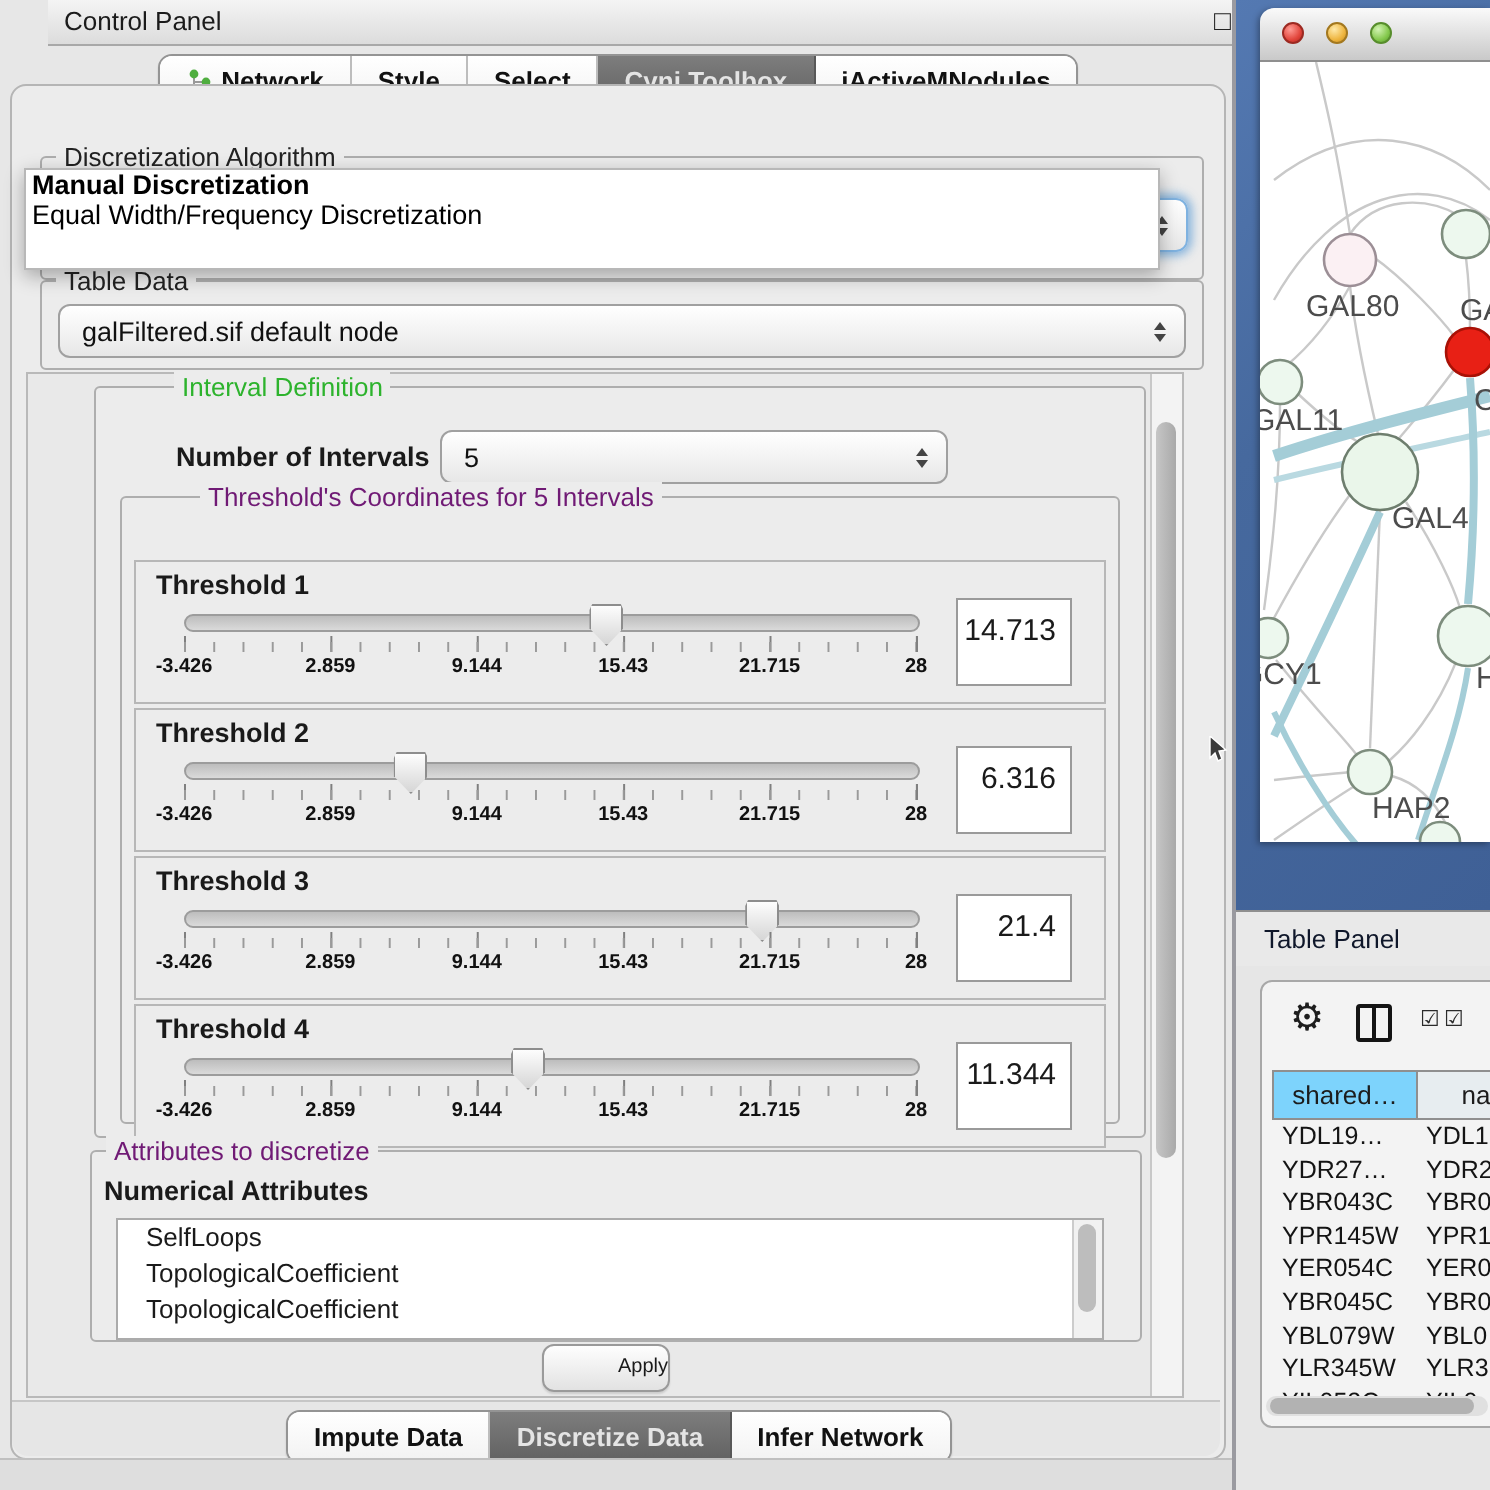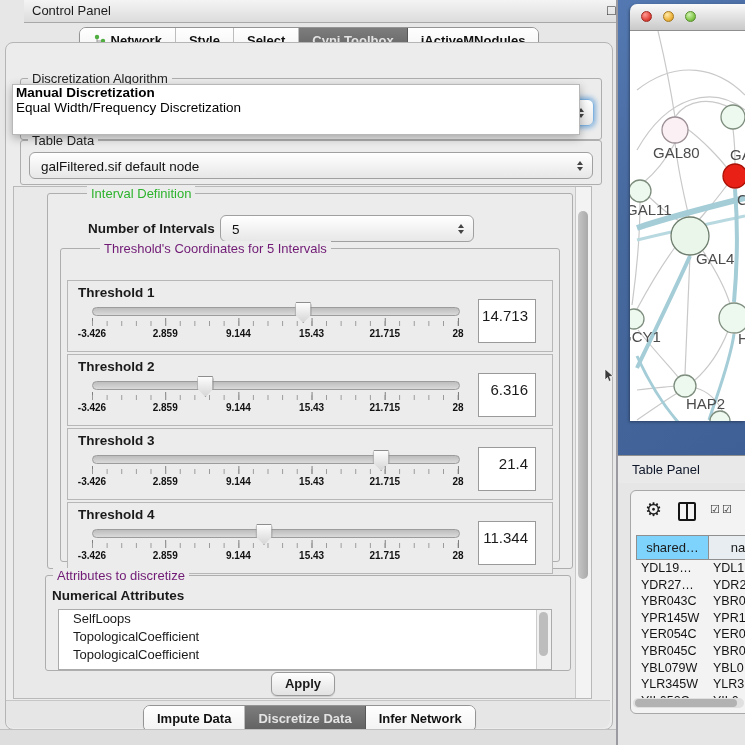--- a/index.html
+++ b/index.html
@@ -101,22 +101,22 @@
   .attr-fs .group-label{background:#ececec;}
   .attr-sub{left:6px;top:12px;font-size:13.5px;font-weight:bold;}
   .attr-list{left:12px;top:33px;width:492px;height:59px;background:#fff;border:1px solid #ababab;
              overflow:hidden;}
   .attr-item{font-size:13px;line-height:18px;padding-left:14px;white-space:nowrap;}
   .list-scroll{position:absolute;right:0;top:0;width:14px;height:100%;background:#f1f1f1;
                border-left:1px solid #ccc;}
   .list-thumb{position:absolute;left:2px;top:2px;width:9px;height:44px;border-radius:5px;background:#bdbdbd;}
 
   .apply-btn{left:257px;top:485px;width:62px;height:22px;border:1px solid #9a9a9a;border-radius:6px;
-             background:linear-gradient(#fefefe,#e2e2e2);font-size:13px;text-align:center;
-             line-height:21px;box-shadow:0 1px 1px rgba(0,0,0,.12);font-weight:bold;}
+             background:linear-gradient(#fefefe,#e2e2e2);font-size:10px;text-align:right;
+             line-height:21px;box-shadow:0 1px 1px rgba(0,0,0,.12);}
 
   .bottom-strip{left:6px;top:700px;width:604px;height:27px;border-top:1px solid #c6c6c6;
                 background:#e6e6e6;border-radius:0 0 8px 8px;}
   .btabs{position:absolute;left:137px;top:4px;}
   .below-panel{left:0;top:729px;width:618px;height:16px;background:#dedede;border-top:1px solid #c0c0c0;}
 
   .cursor-arrow{left:604px;top:368px;width:10px;height:13px;z-index:60;}
 
   
   .right-panel{left:618px;top:0;width:127px;height:745px;background:#e6e6e6;}

